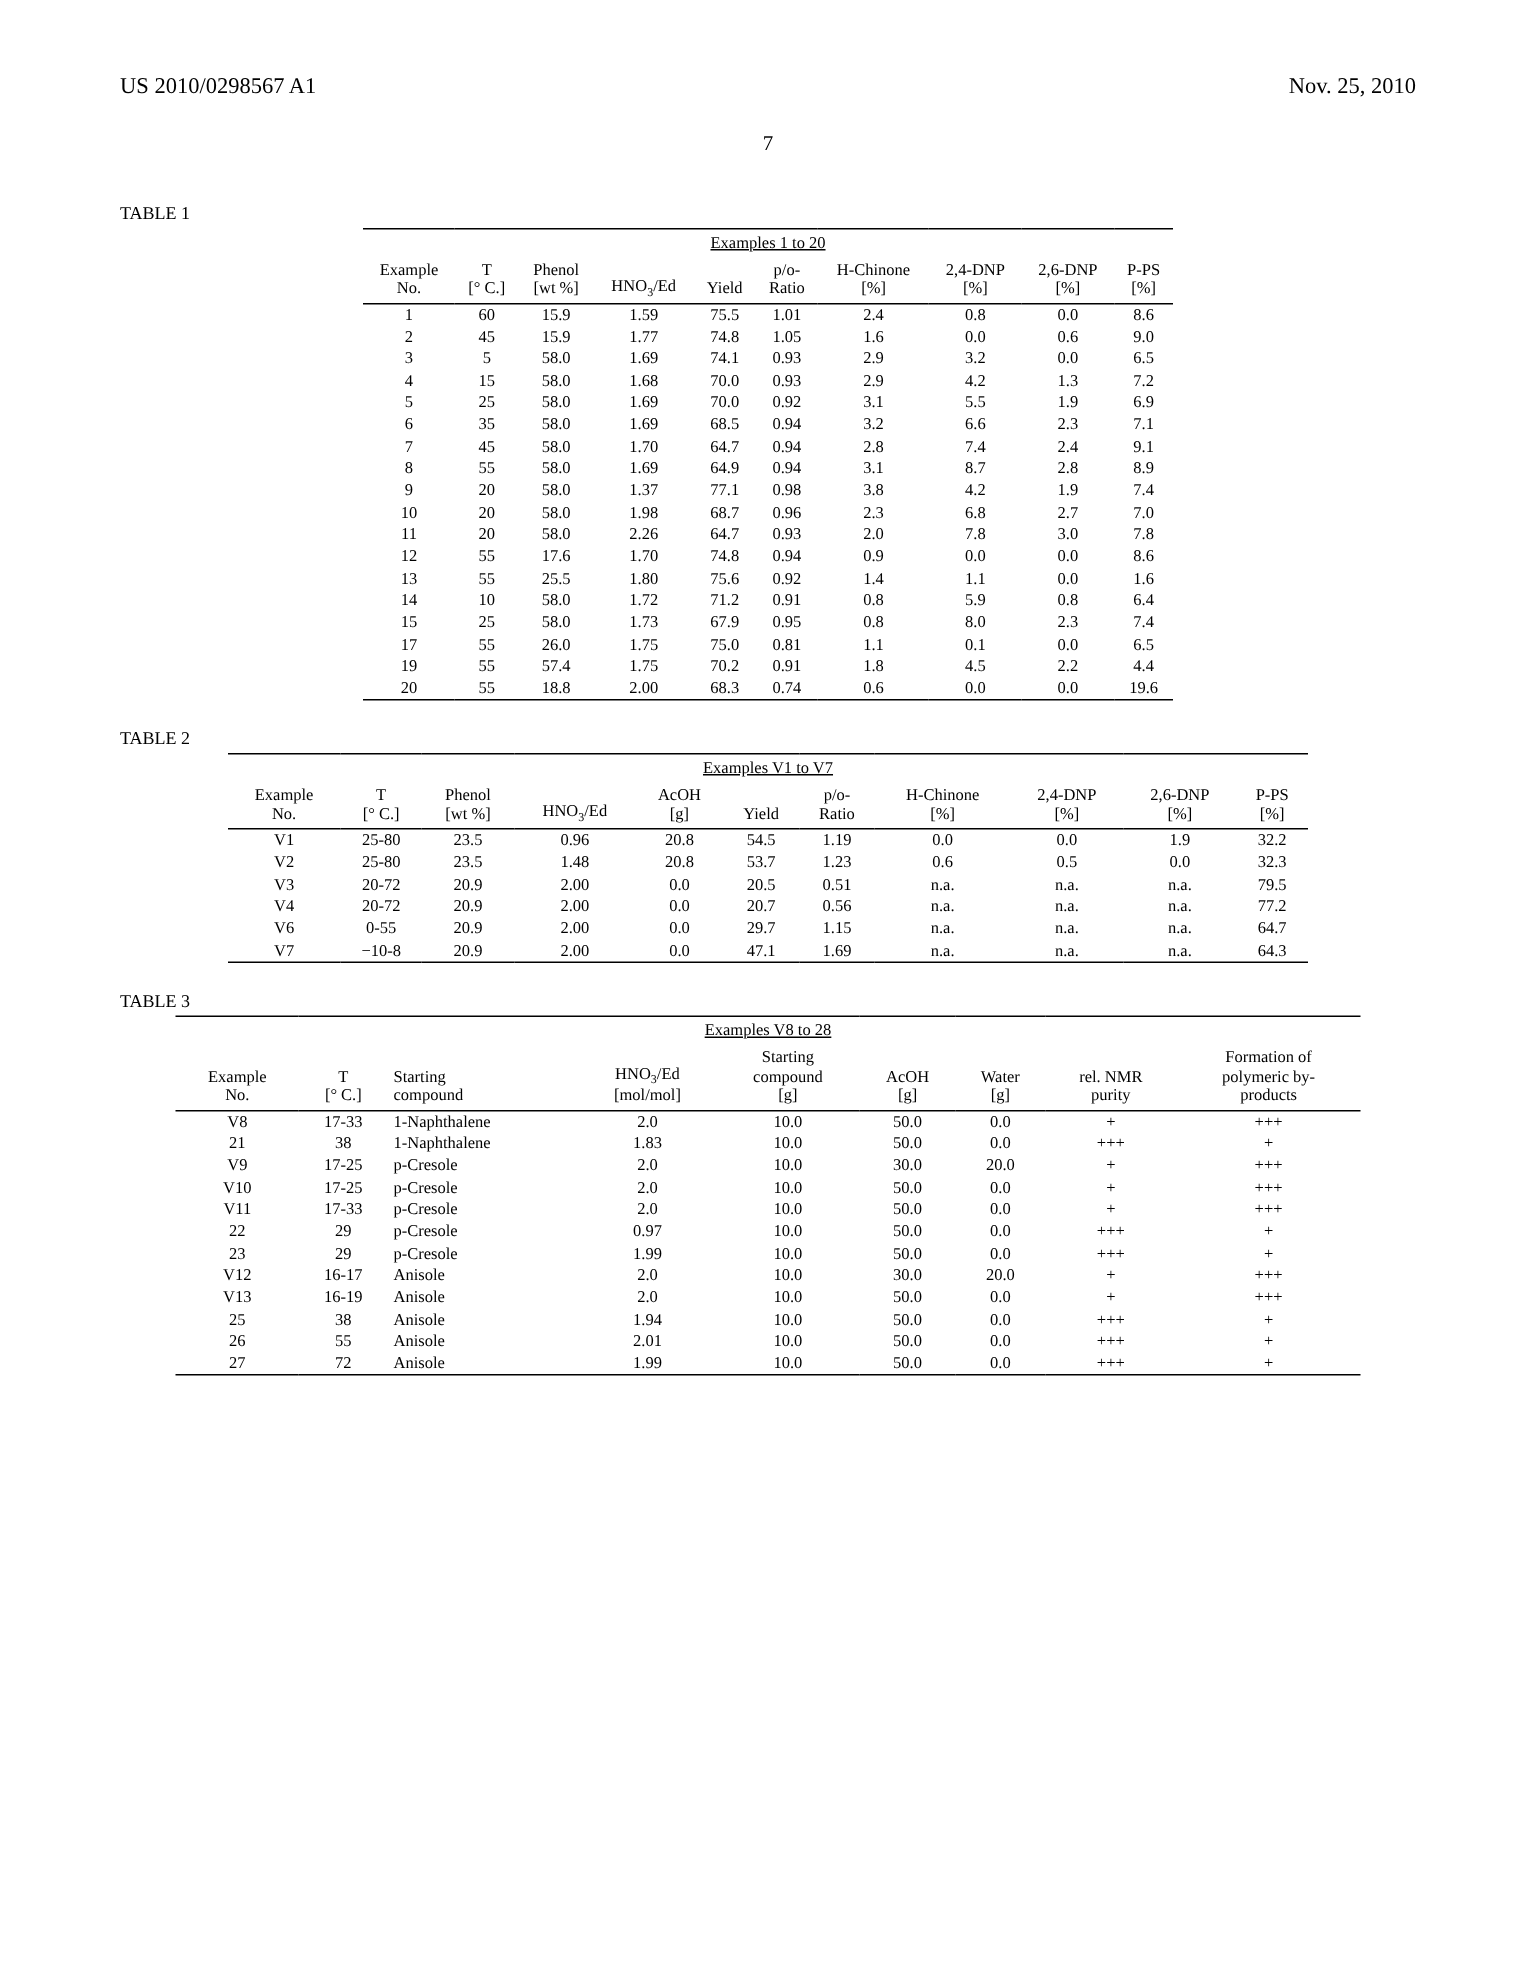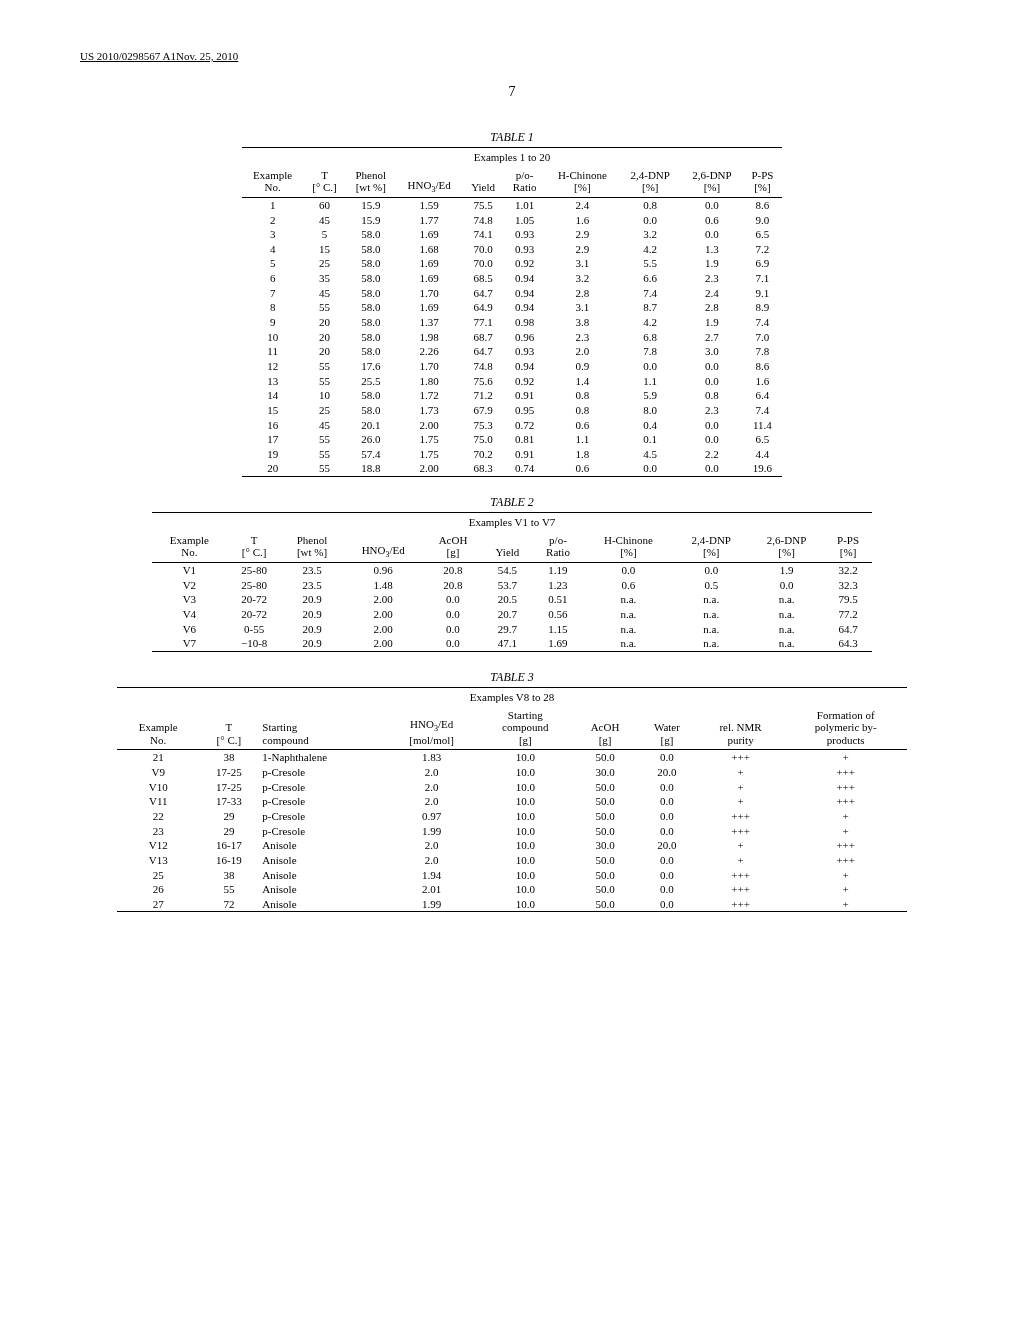--- a/index.html
+++ b/index.html
@@ -10,56 +10,55 @@
     padding: 50px 80px 40px 80px;
     box-sizing: border-box;
     font-family: "Times New Roman", Times, serif;
     font-size: 12px;
     color: #000;
     background: #fff;
     position: relative;
   }
   .header-row {
     display: flex;
-    justify-content: flex-start;
-    font-size: 11px;
+    justify-content: space-between;
+    font-size: 15px;
     margin-bottom: 8px;
-    text-decoration: underline;
   }
   .page-num {
     text-align: center;
     font-size: 14px;
     margin-top: 22px;
     margin-bottom: 30px;
   }
   .table-caption {
-    text-align: center;
+    text-align: left;
     font-size: 12px;
     margin-bottom: 2px;
     margin-top: 18px;
-    font-style: italic;
   }
   .rule-thick { border-top: 1.4px solid #000; }
   .rule-thin { border-top: 0.6px solid #000; }
   table {
     border-collapse: collapse;
     margin: 0 auto;
     font-size: 11px;
     line-height: 1.15;
   }
   table.t1 { width: 540px; }
   table.t2 { width: 720px; }
   table.t3 { width: 790px; }
   th, td {
     padding: 1px 4px;
     text-align: center;
     font-weight: normal;
     white-space: nowrap;
   }
   .sub-caption td {
+    text-decoration: underline;
     padding-bottom: 3px;
     padding-top: 3px;
   }
   .col-head th { padding-bottom: 3px; padding-top: 2px; vertical-align: bottom; }
   .left { text-align: left; }
   .pad-data td { padding-top: 1px; padding-bottom: 1px; }
   sub { font-size: 8px; }
 </style>
 </head>
 <body>
@@ -271,32 +270,20 @@
         <td>58.0</td>
         <td>1.73</td>
         <td>67.9</td>
         <td>0.95</td>
         <td>0.8</td>
         <td>8.0</td>
         <td>2.3</td>
         <td>7.4</td>
       </tr>
       <tr class="pad-data">
-        <td>16</td>
-        <td>45</td>
-        <td>20.1</td>
-        <td>2.00</td>
-        <td>75.3</td>
-        <td>0.72</td>
-        <td>0.6</td>
-        <td>0.4</td>
-        <td>0.0</td>
-        <td>11.4</td>
-      </tr>
-      <tr class="pad-data">
         <td>17</td>
         <td>55</td>
         <td>26.0</td>
         <td>1.75</td>
         <td>75.0</td>
         <td>0.81</td>
         <td>1.1</td>
         <td>0.1</td>
         <td>0.0</td>
         <td>6.5</td>
@@ -465,20 +452,31 @@
     <th>Water<br>[g]</th>
     <th>rel. NMR<br>purity</th>
     <th>Formation of<br>polymeric by-<br>products</th>
   </tr>
   <tr class="rule-thin">
         <td colspan="9" style="height:0;padding:0"></td>
       </tr>
   </tbody>
     <tbody id="t3-body">
       <tr class="pad-data">
+        <td>V8</td>
+        <td>17-33</td>
+        <td class="left">1-Naphthalene</td>
+        <td>2.0</td>
+        <td>10.0</td>
+        <td>50.0</td>
+        <td>0.0</td>
+        <td>+</td>
+        <td>+++</td>
+      </tr>
+      <tr class="pad-data">
         <td>21</td>
         <td>38</td>
         <td class="left">1-Naphthalene</td>
         <td>1.83</td>
         <td>10.0</td>
         <td>50.0</td>
         <td>0.0</td>
         <td>+++</td>
         <td>+</td>
       </tr>

